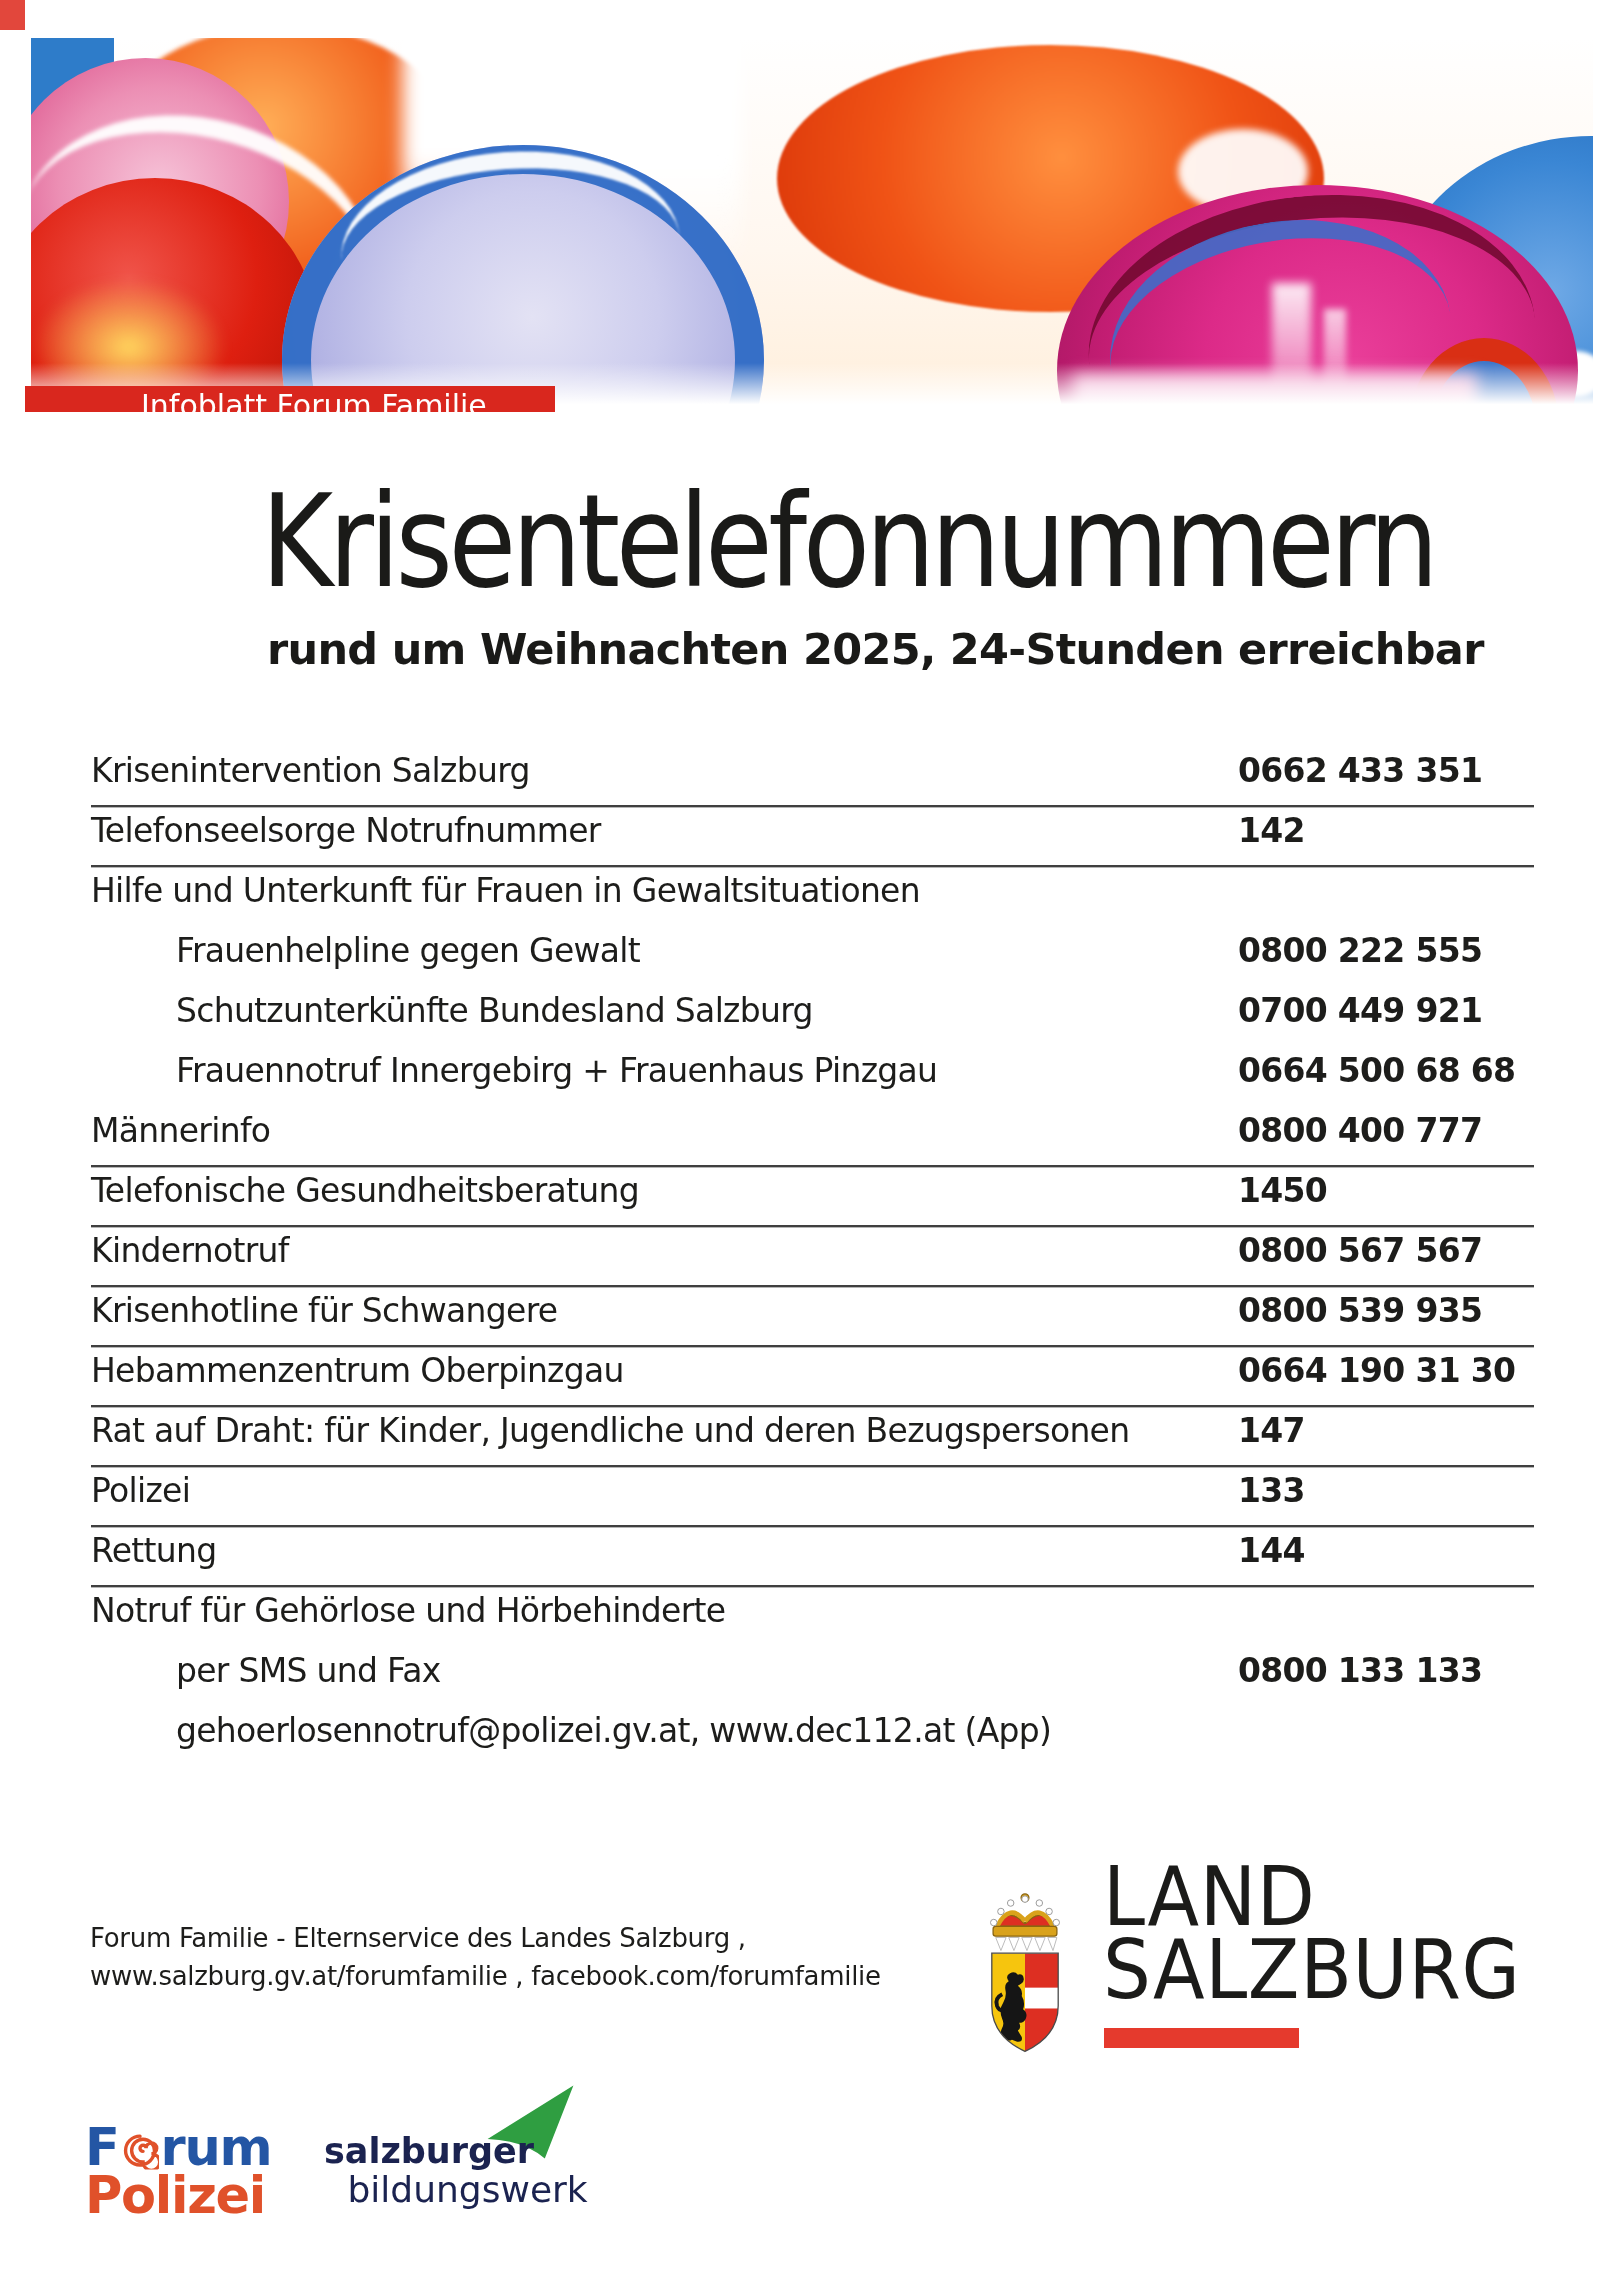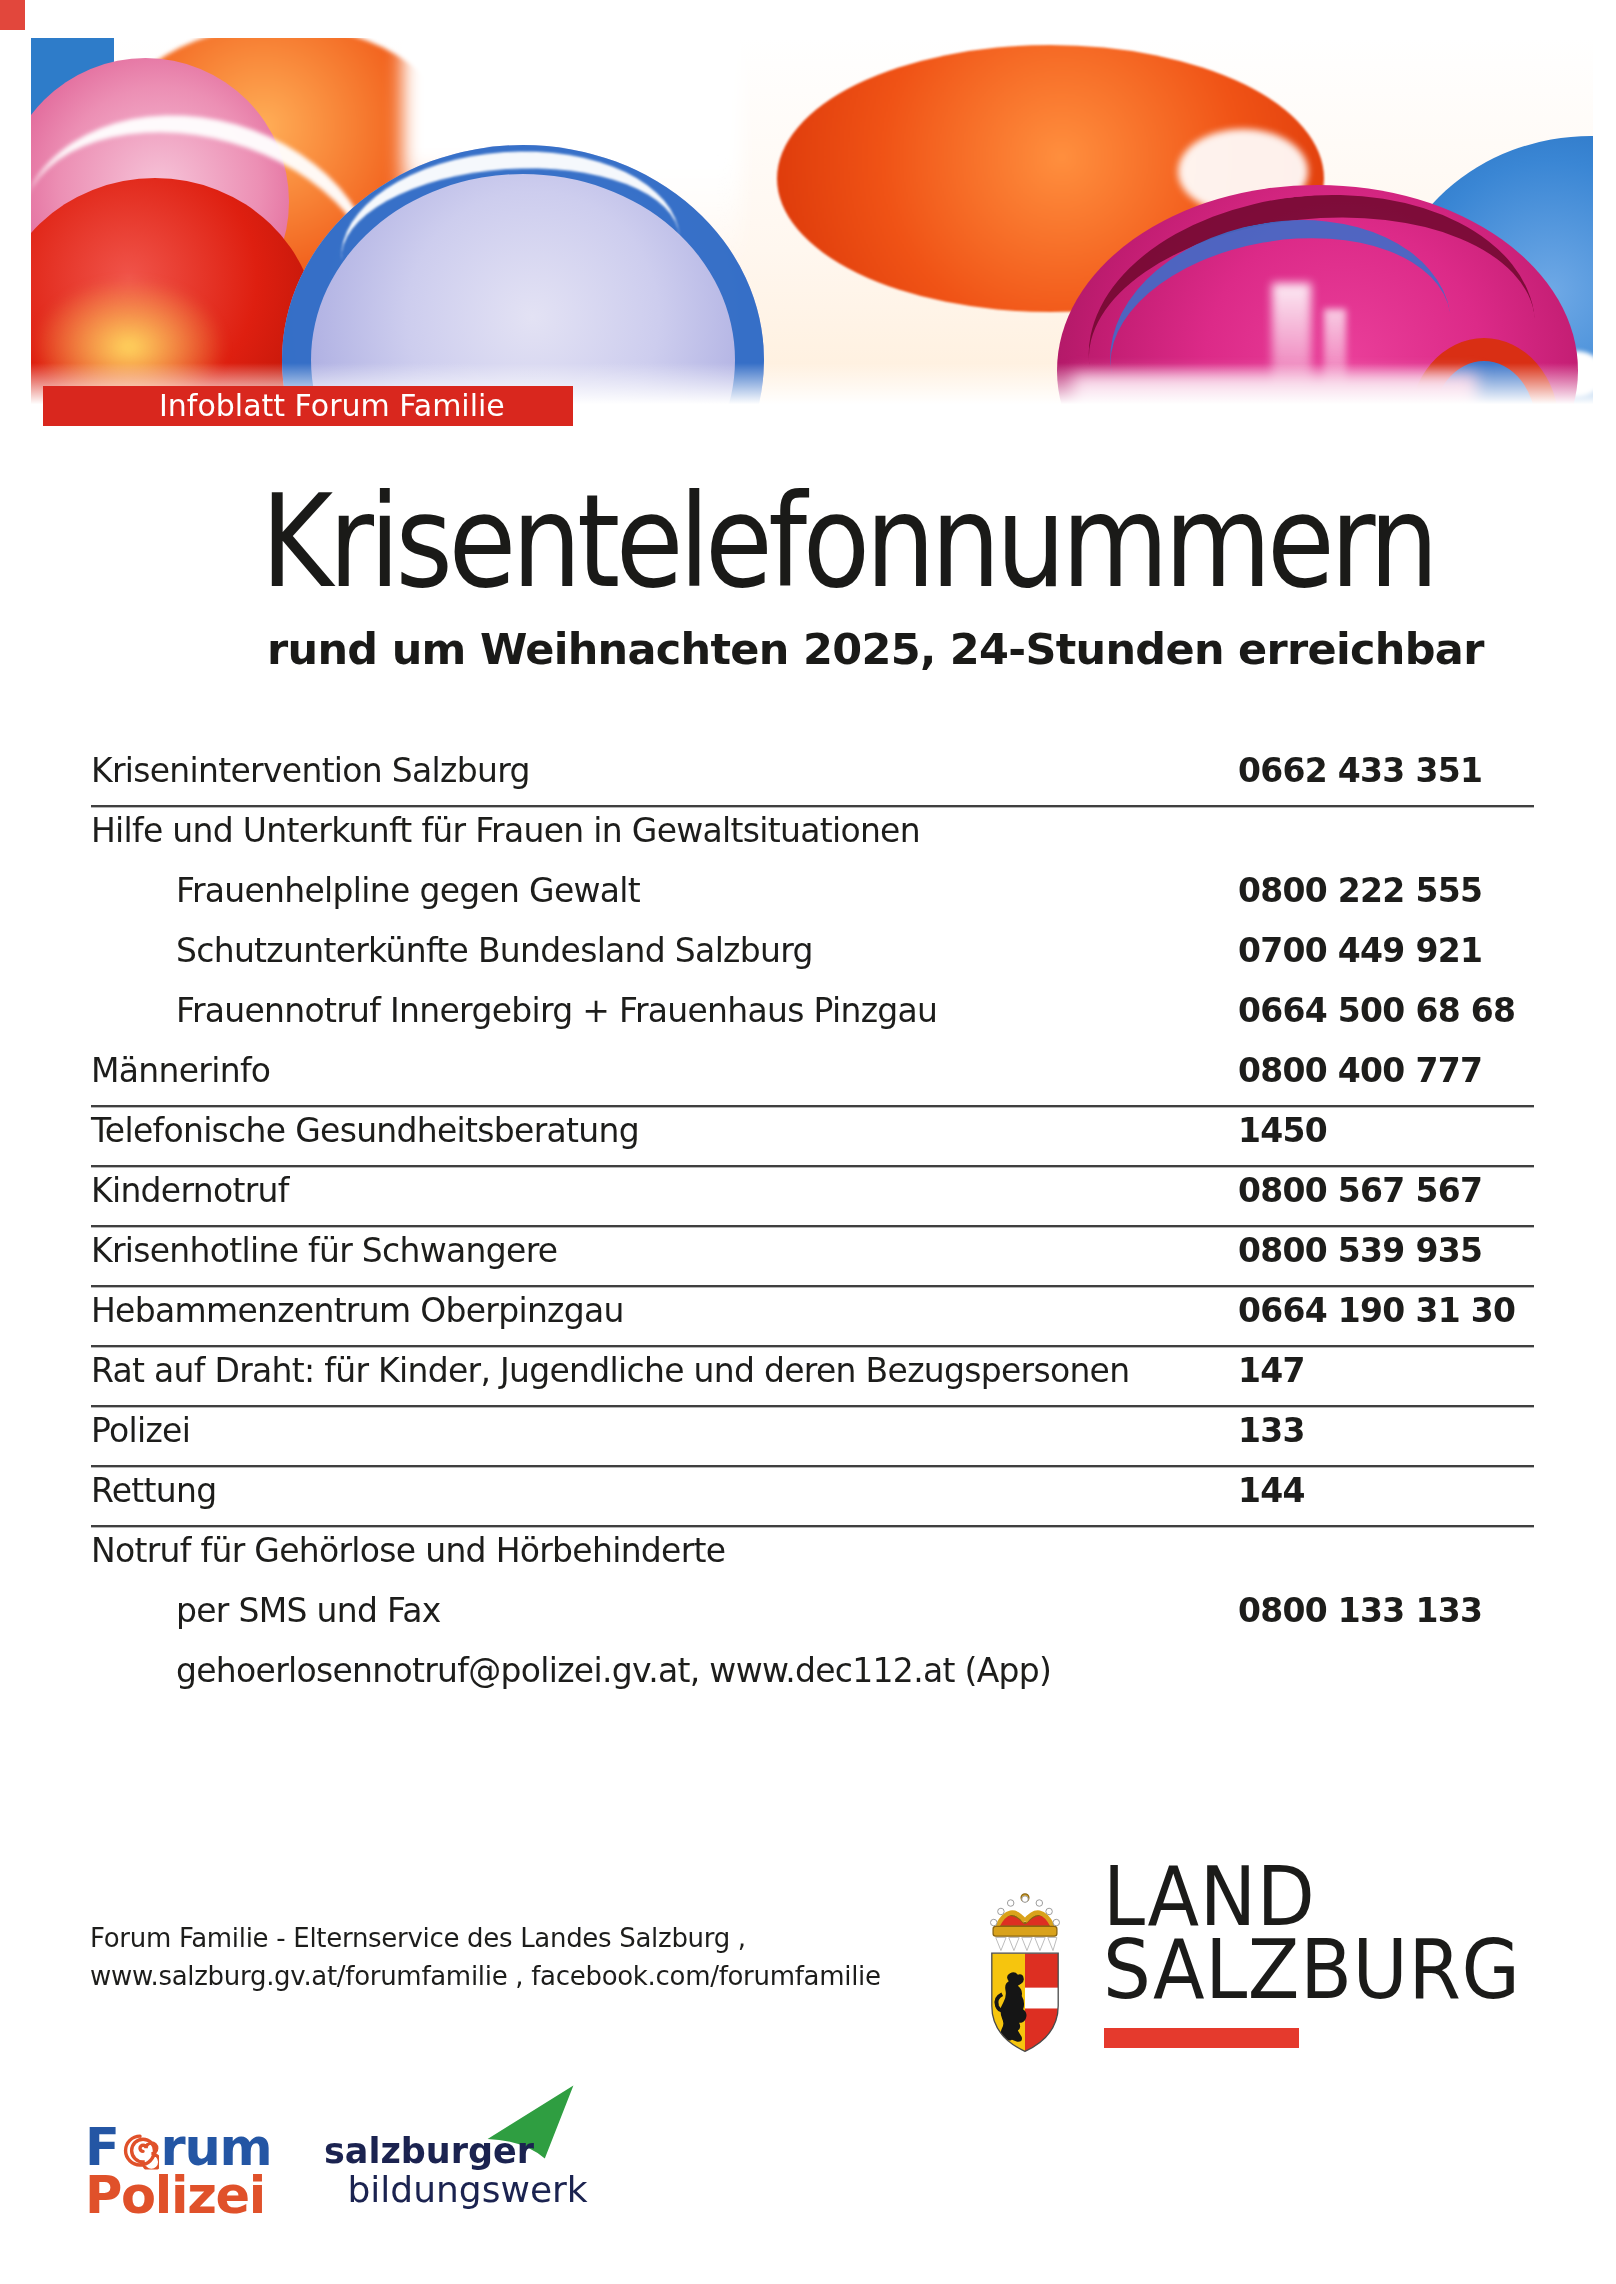--- a/index.html
+++ b/index.html
@@ -62,22 +62,22 @@
   .b-blueR{left:1355px;top:98px;width:410px;height:371px;z-index:5;border-radius:50%;
     background:radial-gradient(circle at 40% 42%,#6fa9e6 0%,#3a86d4 40%,#2168b8 75%,#1b59a6 100%);}
   .r-dot{left:163px;top:215px;width:55px;height:46px;background:#fff;border-radius:50%;filter:blur(2px);}
   .refl-pink{left:1042px;top:336px;width:404px;height:52px;background:#f3bcd9;filter:blur(7.8px);z-index:6;}
   .g-amberBR{left:1290px;top:274px;width:326px;height:117px;border-radius:50%;filter:blur(6.5px);z-index:4;
     background:radial-gradient(closest-side,#ffc04d 0%,rgba(255,192,77,0) 80%);}
   .floor{left:0;bottom:0;width:100%;height:59px;z-index:7;
     background:linear-gradient(0deg,#ffffff 30%,rgba(255,255,255,0) 100%);}
 
   
-  .banner{position:absolute;left:25px;top:386px;width:530px;height:40px;background:var(--banner_red);
-    z-index:10;color:#fff;font-size:30px;line-height:39px;padding-left:116px;letter-spacing:0;margin-left:18px;}
+  .banner{position:absolute;left:25px;top:386px;width:530px;height:26px;background:var(--banner_red);
+    z-index:10;color:#fff;font-size:30px;line-height:39px;padding-left:116px;letter-spacing:0;}
 
   
   .title{position:absolute;left:261px;top:478px;font-size:128px;line-height:1;color:var(--title_ink);
     letter-spacing:-5.2px;white-space:nowrap;transform:scaleX(.86);transform-origin:0 0;font-weight:400;}
   .subtitle{position:absolute;left:267px;top:624px;font-size:43px;font-weight:700;color:var(--title_ink);
     letter-spacing:-0.7px;white-space:nowrap;}
 
   
   .rows{position:absolute;left:91px;top:748px;width:1443px;}
   .row{position:relative;height:60px;padding-top:5.2px;}
@@ -154,20 +154,24 @@
     <span>Infoblatt Forum Familie</span>
   </div>
 
   <div class="title">Krisentelefonnummern</div>
   <div class="subtitle">rund um Weihnachten 2025, 24-Stunden erreichbar</div>
 
   <div class="rows" id="rows">
       <div class="row u">
       <span class="lbl">Krisenintervention Salzburg</span>
       <span class="num">0662 433 351</span>
+    </div>
+      <div class="row u">
+      <span class="lbl">Telefonseelsorge Notrufnummer</span>
+      <span class="num">142</span>
     </div>
       <div class="row">
       <span class="lbl">Hilfe und Unterkunft für Frauen in Gewaltsituationen</span>
       
     </div>
       <div class="row ind">
       <span class="lbl">Frauenhelpline gegen Gewalt</span>
       <span class="num">0800 222 555</span>
     </div>
       <div class="row ind">

